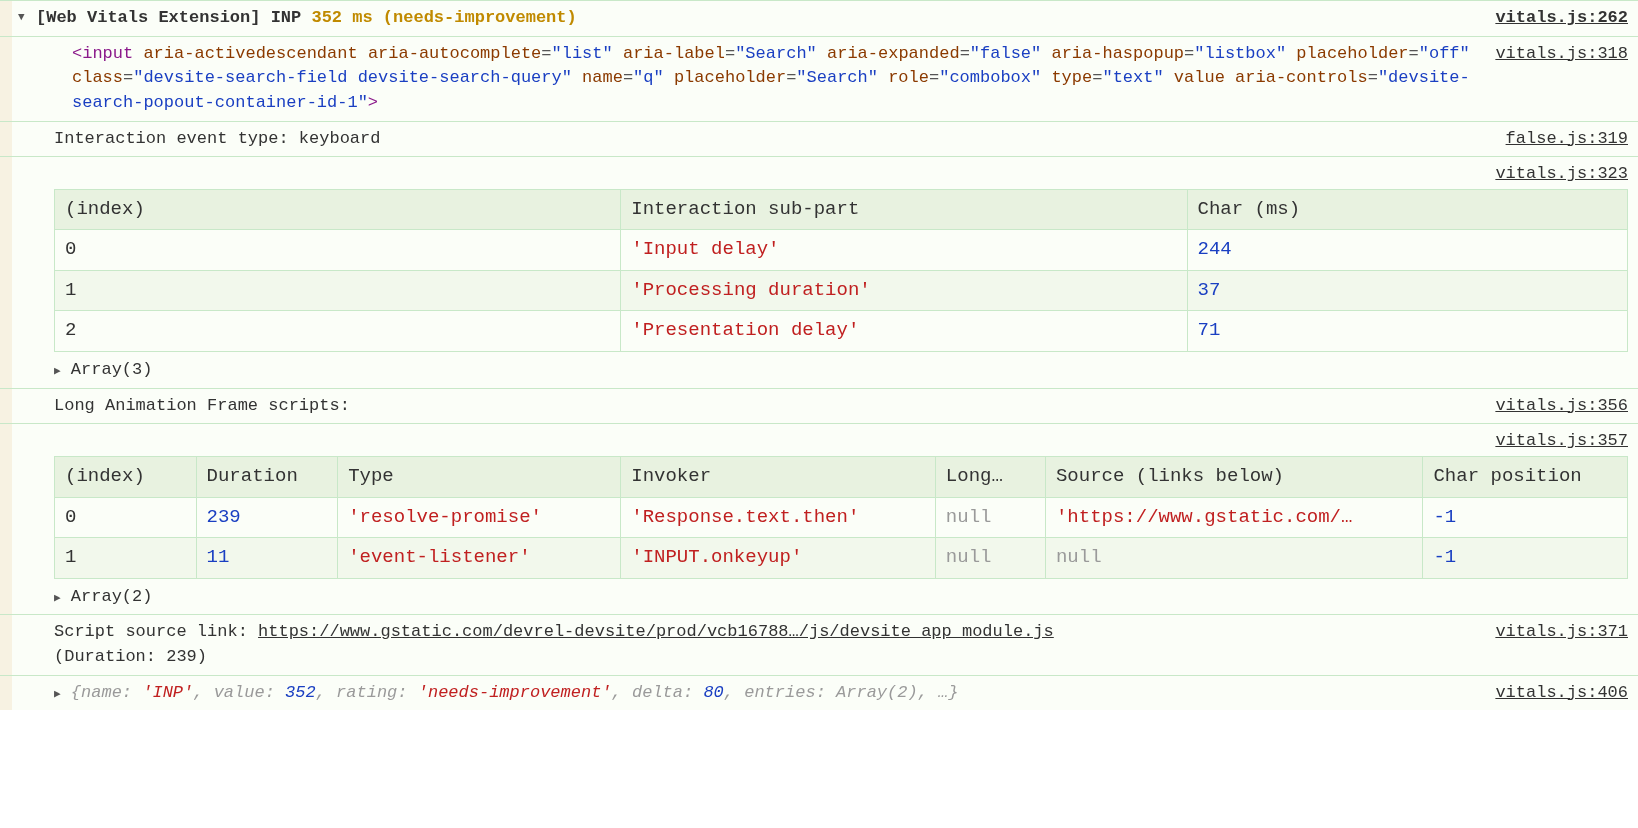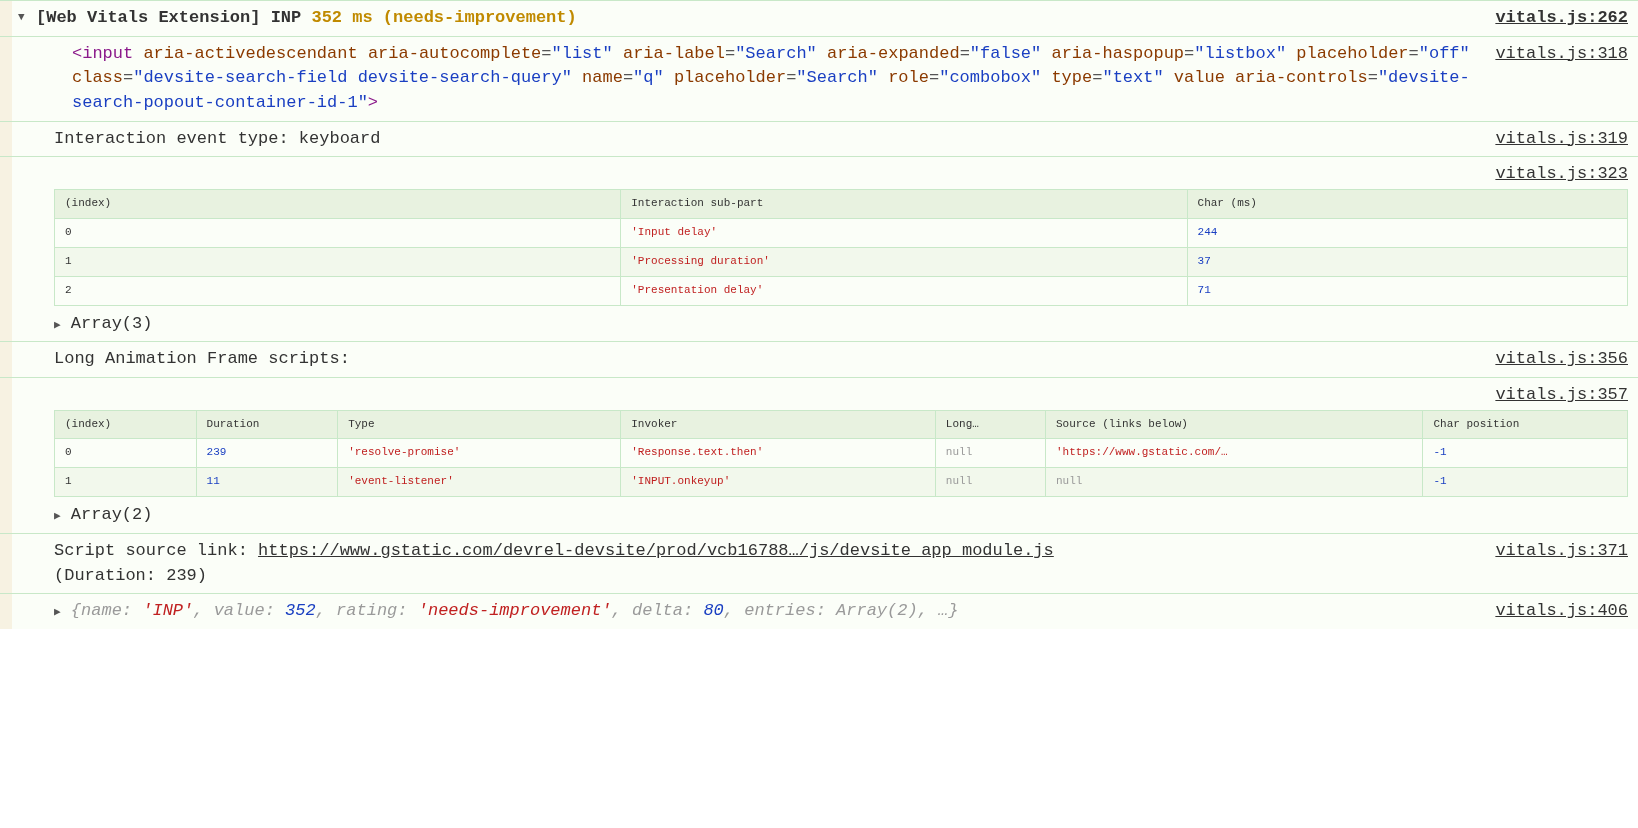--- a/index.html
+++ b/index.html
@@ -61,21 +61,21 @@
   .attr { color: #8b3a00; }
   .eq { color: #555; }
   .str { color: #1a3fc2; }
   .num { color: #1a3fc2; }
   .red { color: #c02020; }
   .gray { color: #9a9a9a; }
   table.devtable {
     border-collapse: collapse;
     width: 100%;
     margin-top: 2px;
-    font-size: 11px;
+    font-size: 19px;
   }
   table.devtable th, table.devtable td {
     border: 1px solid #c8e8c8;
     padding: 6px 10px;
     text-align: left;
   }
   table.devtable th {
     background: #e8f2e0;
     font-weight: normal;
     color: #333;
@@ -132,21 +132,21 @@
         <span> </span><span class="attr">value</span>
         <span> </span><span class="attr">aria-controls</span><span class="eq">=</span><span class="str">"devsite-search-popout-container-id-1"</span><span class="tag">&gt;</span>
       </div>
     </div>
     <span class="srclink">vitals.js:318</span>
   </div>
 
   <div class="row">
     <div class="gutter"></div>
     <div class="msg indent">Interaction event type: keyboard</div>
-    <span class="srclink">vitals.js:319</span>
+    <span class="srclink">false.js:319</span>
   </div>
 
   <div class="row">
     <div class="gutter"></div>
     <div class="subgroup indent">
       <div style="display:flex;">
         <div style="flex:1;"></div>
         <span class="srclink" style="padding-left:0;">vitals.js:323</span>
       </div>
       <table class="devtable">

